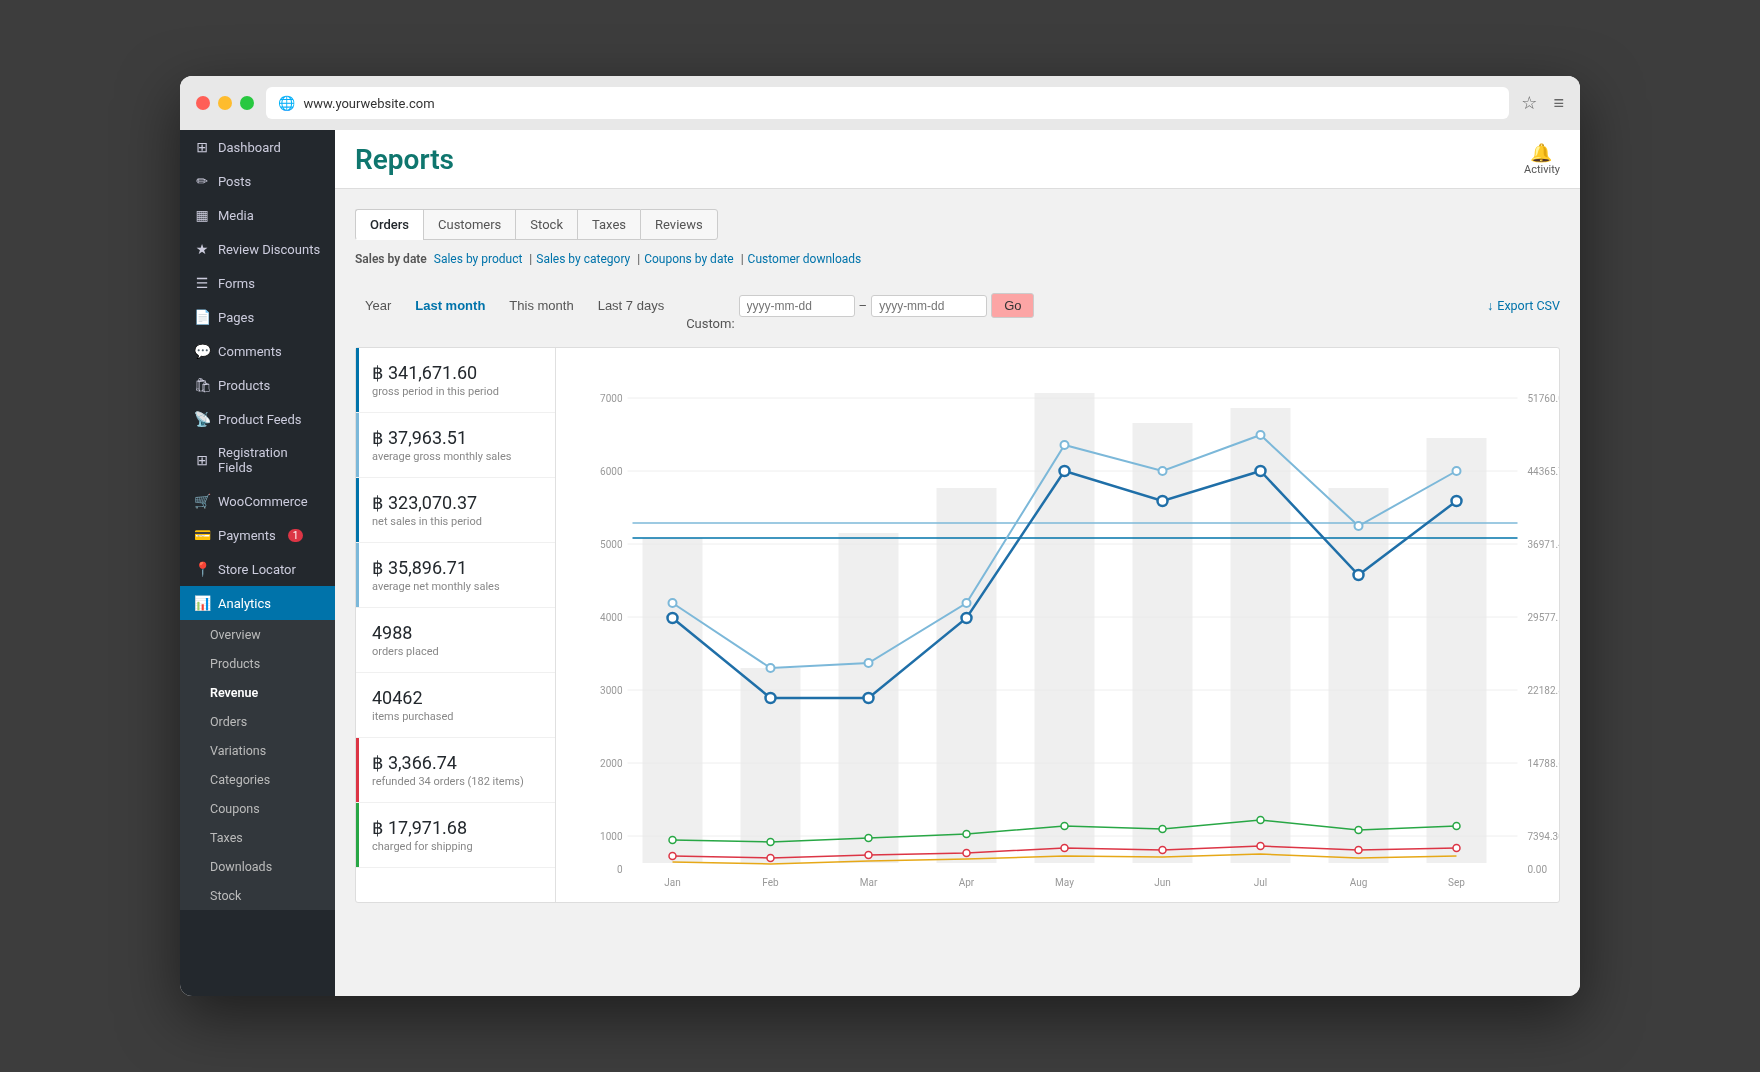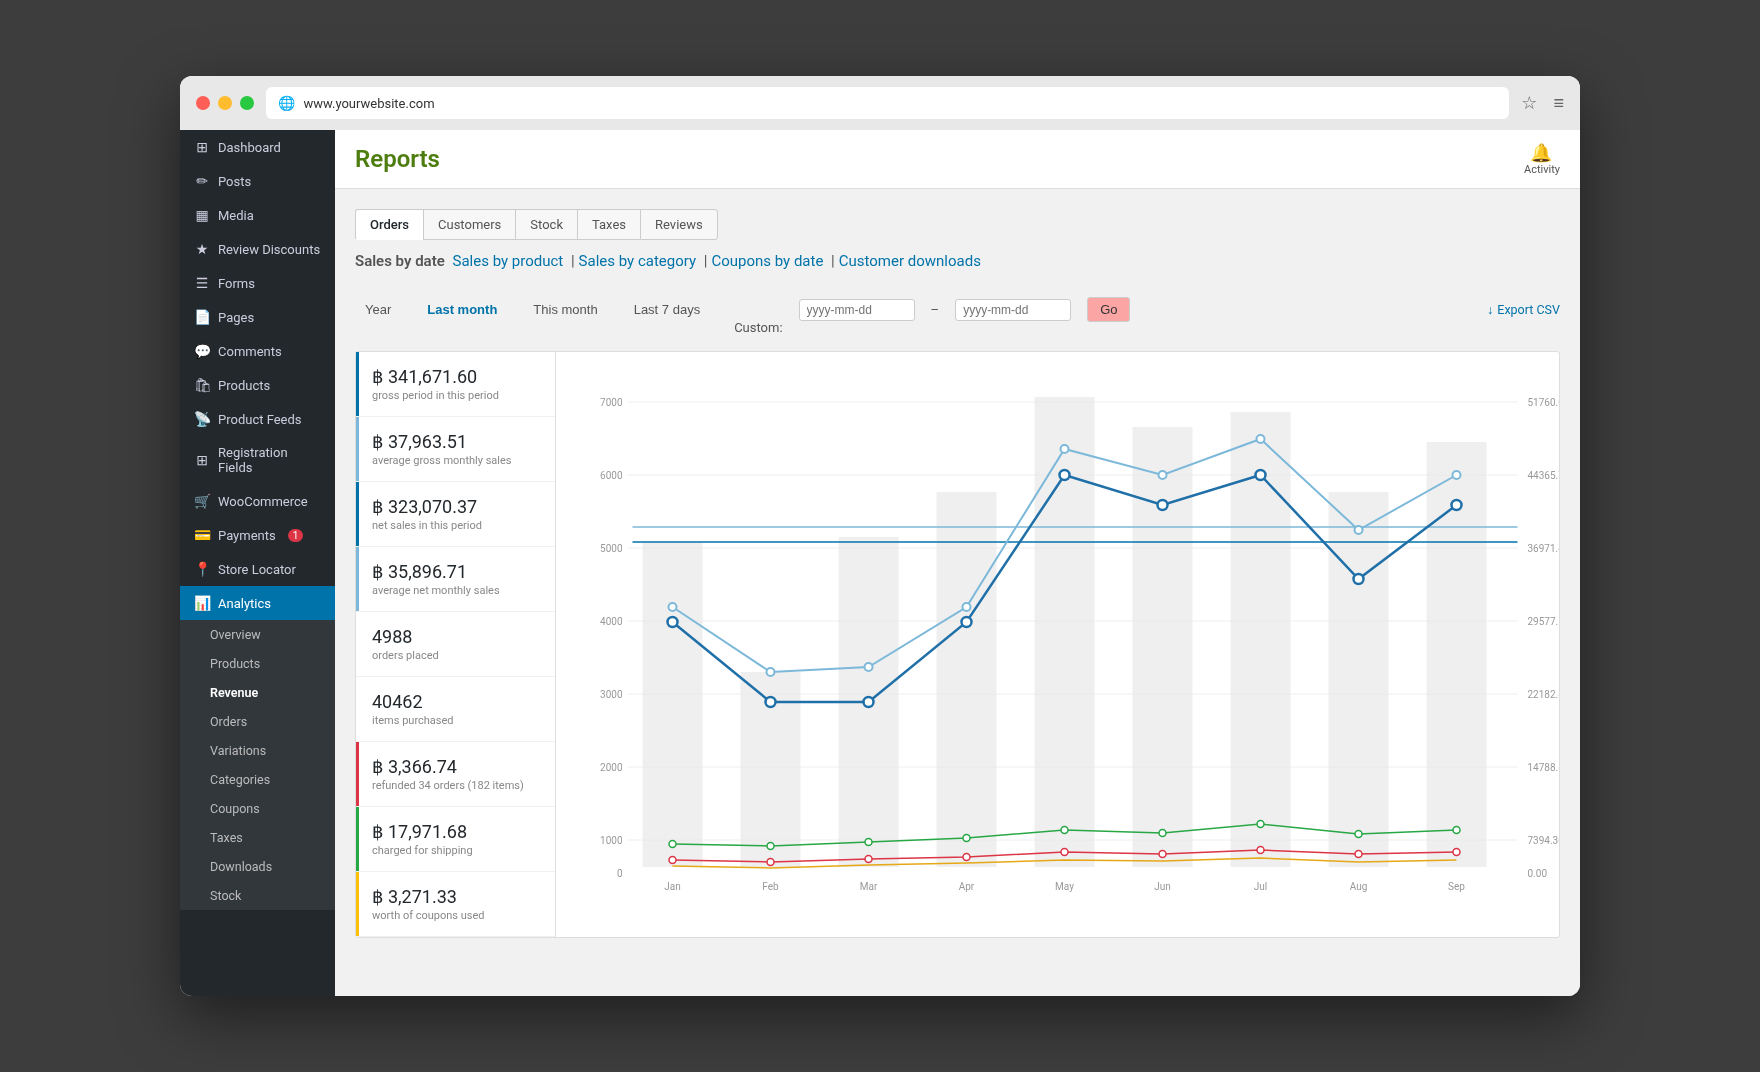--- a/index.html
+++ b/index.html
@@ -97,21 +97,21 @@
     
     .topbar {
       background: #fff;
       border-bottom: 1px solid #ddd;
       padding: 12px 20px;
       display: flex;
       align-items: center;
       justify-content: space-between;
       flex-shrink: 0;
     }
-    .topbar-title { font-size: 24px; font-weight: 600; color: #4d7c0f; }
+    .topbar-title { font-size: 28px; font-weight: 600; color: #0f766e; }
     .activity-btn { display: flex; flex-direction: column; align-items: center; font-size: 11px; color: #555; cursor: pointer; }
     .activity-icon { font-size: 18px; color: #555; }
 
     
     .main-content { padding: 20px; flex: 1; }
 
     
     .tabs { display: flex; gap: 0; margin-bottom: 12px; }
     .tab {
       padding: 7px 14px;
@@ -121,26 +121,26 @@
       font-size: 13px;
       color: #555;
       border-right: none;
     }
     .tab:last-child { border-right: 1px solid #ccc; }
     .tab.active { background: #fff; border-bottom: 1px solid #fff; color: #23282d; font-weight: 500; }
     .tab:first-child { border-radius: 3px 0 0 3px; }
     .tab:last-child { border-radius: 0 3px 3px 0; }
 
     
-    .sublinks { font-size: 15px; color: #555; margin-bottom: 14px; }
+    .sublinks { font-size: 12px; color: #555; margin-bottom: 14px; }
     .sublinks span { font-weight: 600; }
     .sublinks a { color: #0073aa; text-decoration: none; margin: 0 4px; }
 
     
-    .date-filters { display: flex; align-items: center; gap: 16px; margin-bottom: 16px; flex-wrap: wrap; }
+    .date-filters { display: flex; align-items: center; gap: 4px; margin-bottom: 16px; flex-wrap: wrap; }
     .date-filter-btn {
       padding: 4px 10px;
       font-size: 13px;
       cursor: pointer;
       color: #555;
       background: none;
       border: none;
     }
     .date-filter-btn.active { color: #0073aa; font-weight: 600; }
     .custom-label { font-size: 13px; color: #555; margin-left: 8px; margin-top: 36px; }
@@ -417,25 +417,20 @@
             <div class="stat-item">
               <div class="stat-bar red"></div>
               <div class="stat-value">฿ 3,366.74</div>
               <div class="stat-label">refunded 34 orders (182 items)</div>
             </div>
             <div class="stat-item">
               <div class="stat-bar green"></div>
               <div class="stat-value">฿ 17,971.68</div>
               <div class="stat-label">charged for shipping</div>
             </div>
-            <div class="stat-item">
-              <div class="stat-bar yellow"></div>
-              <div class="stat-value">฿ 3,271.33</div>
-              <div class="stat-label">worth of coupons used</div>
-            </div>
           </div>
 
           <div class="chart-panel">
             <svg class="chart" viewBox="0 0 960 540" preserveAspectRatio="xMidYMid meet">
 
               <line x1="50" y1="40" x2="940" y2="40" class="grid-line"></line>
               <line x1="50" y1="113" x2="940" y2="113" class="grid-line"></line>
               <line x1="50" y1="186" x2="940" y2="186" class="grid-line"></line>
               <line x1="50" y1="259" x2="940" y2="259" class="grid-line"></line>
               <line x1="50" y1="332" x2="940" y2="332" class="grid-line"></line>

